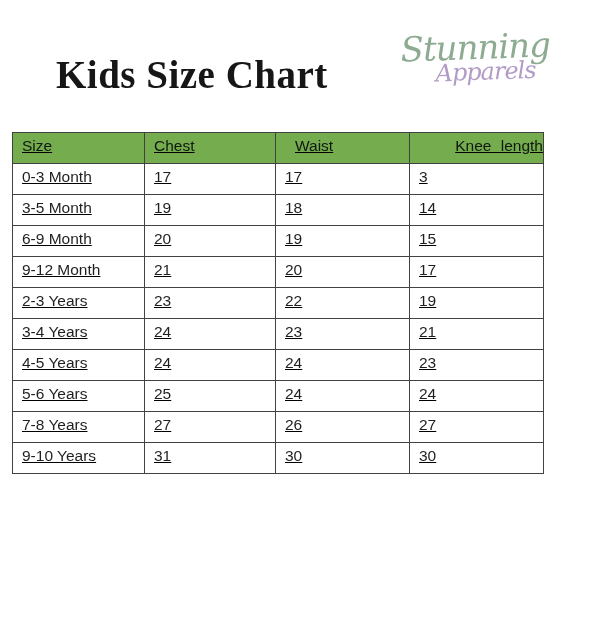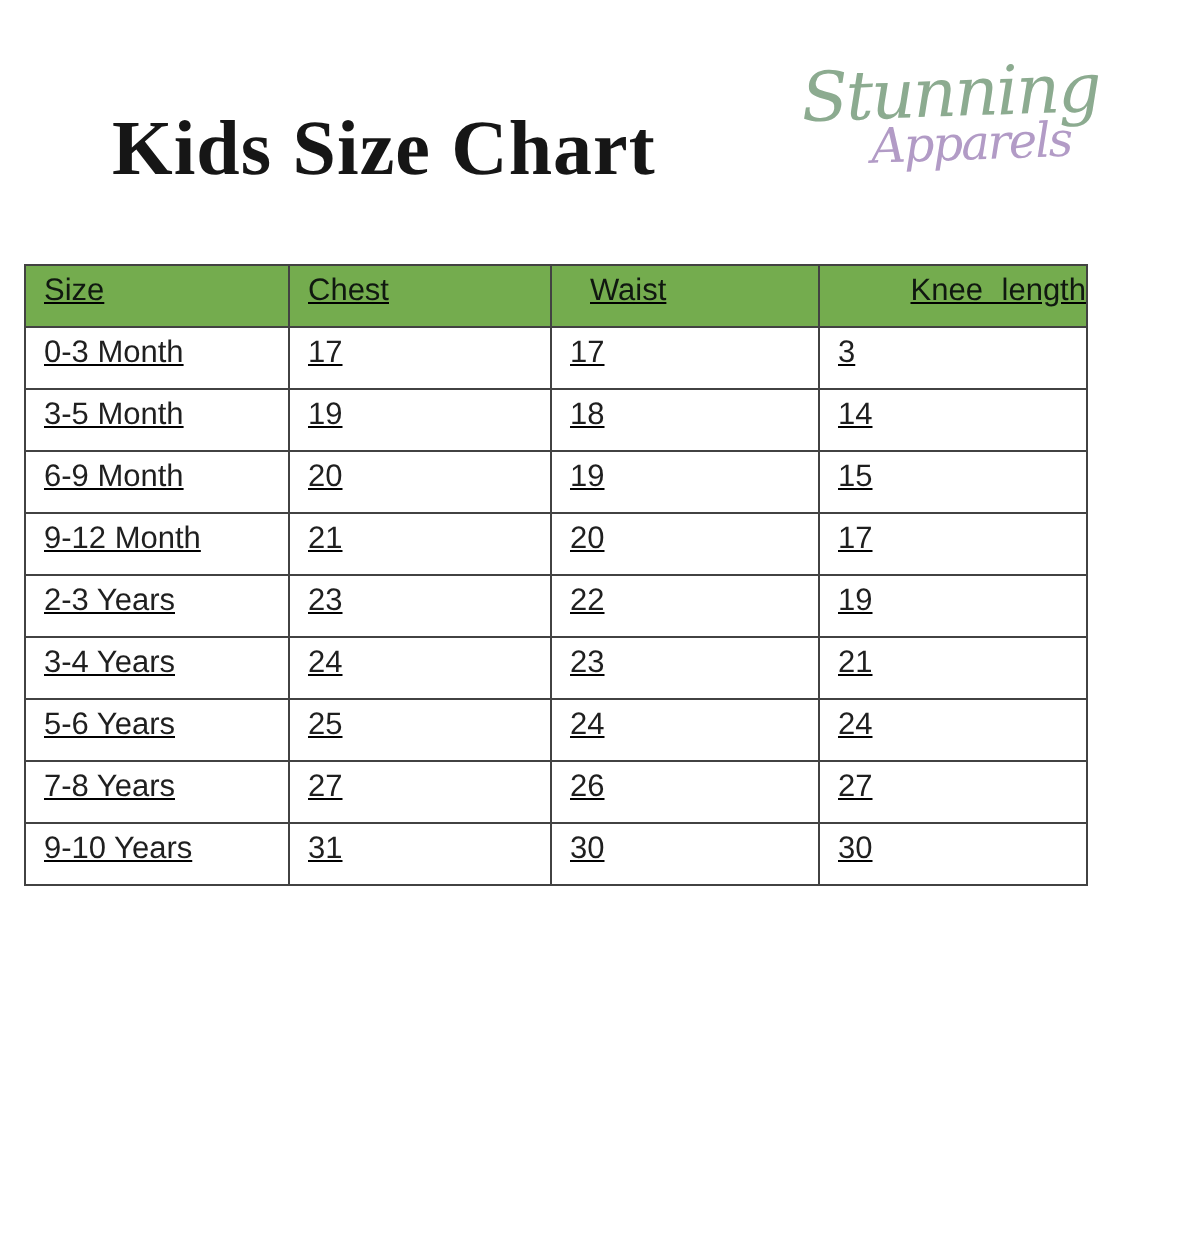--- a/index.html
+++ b/index.html
@@ -142,20 +142,26 @@
           <td>22</td>
           <td>19</td>
         </tr>
         <tr>
           <td>3-4 Years</td>
           <td>24</td>
           <td>23</td>
           <td>21</td>
         </tr>
         <tr>
+          <td>4-5 Years</td>
+          <td>24</td>
+          <td>24</td>
+          <td>23</td>
+        </tr>
+        <tr>
           <td>5-6 Years</td>
           <td>25</td>
           <td>24</td>
           <td>24</td>
         </tr>
         <tr>
           <td>7-8 Years</td>
           <td>27</td>
           <td>26</td>
           <td>27</td>

